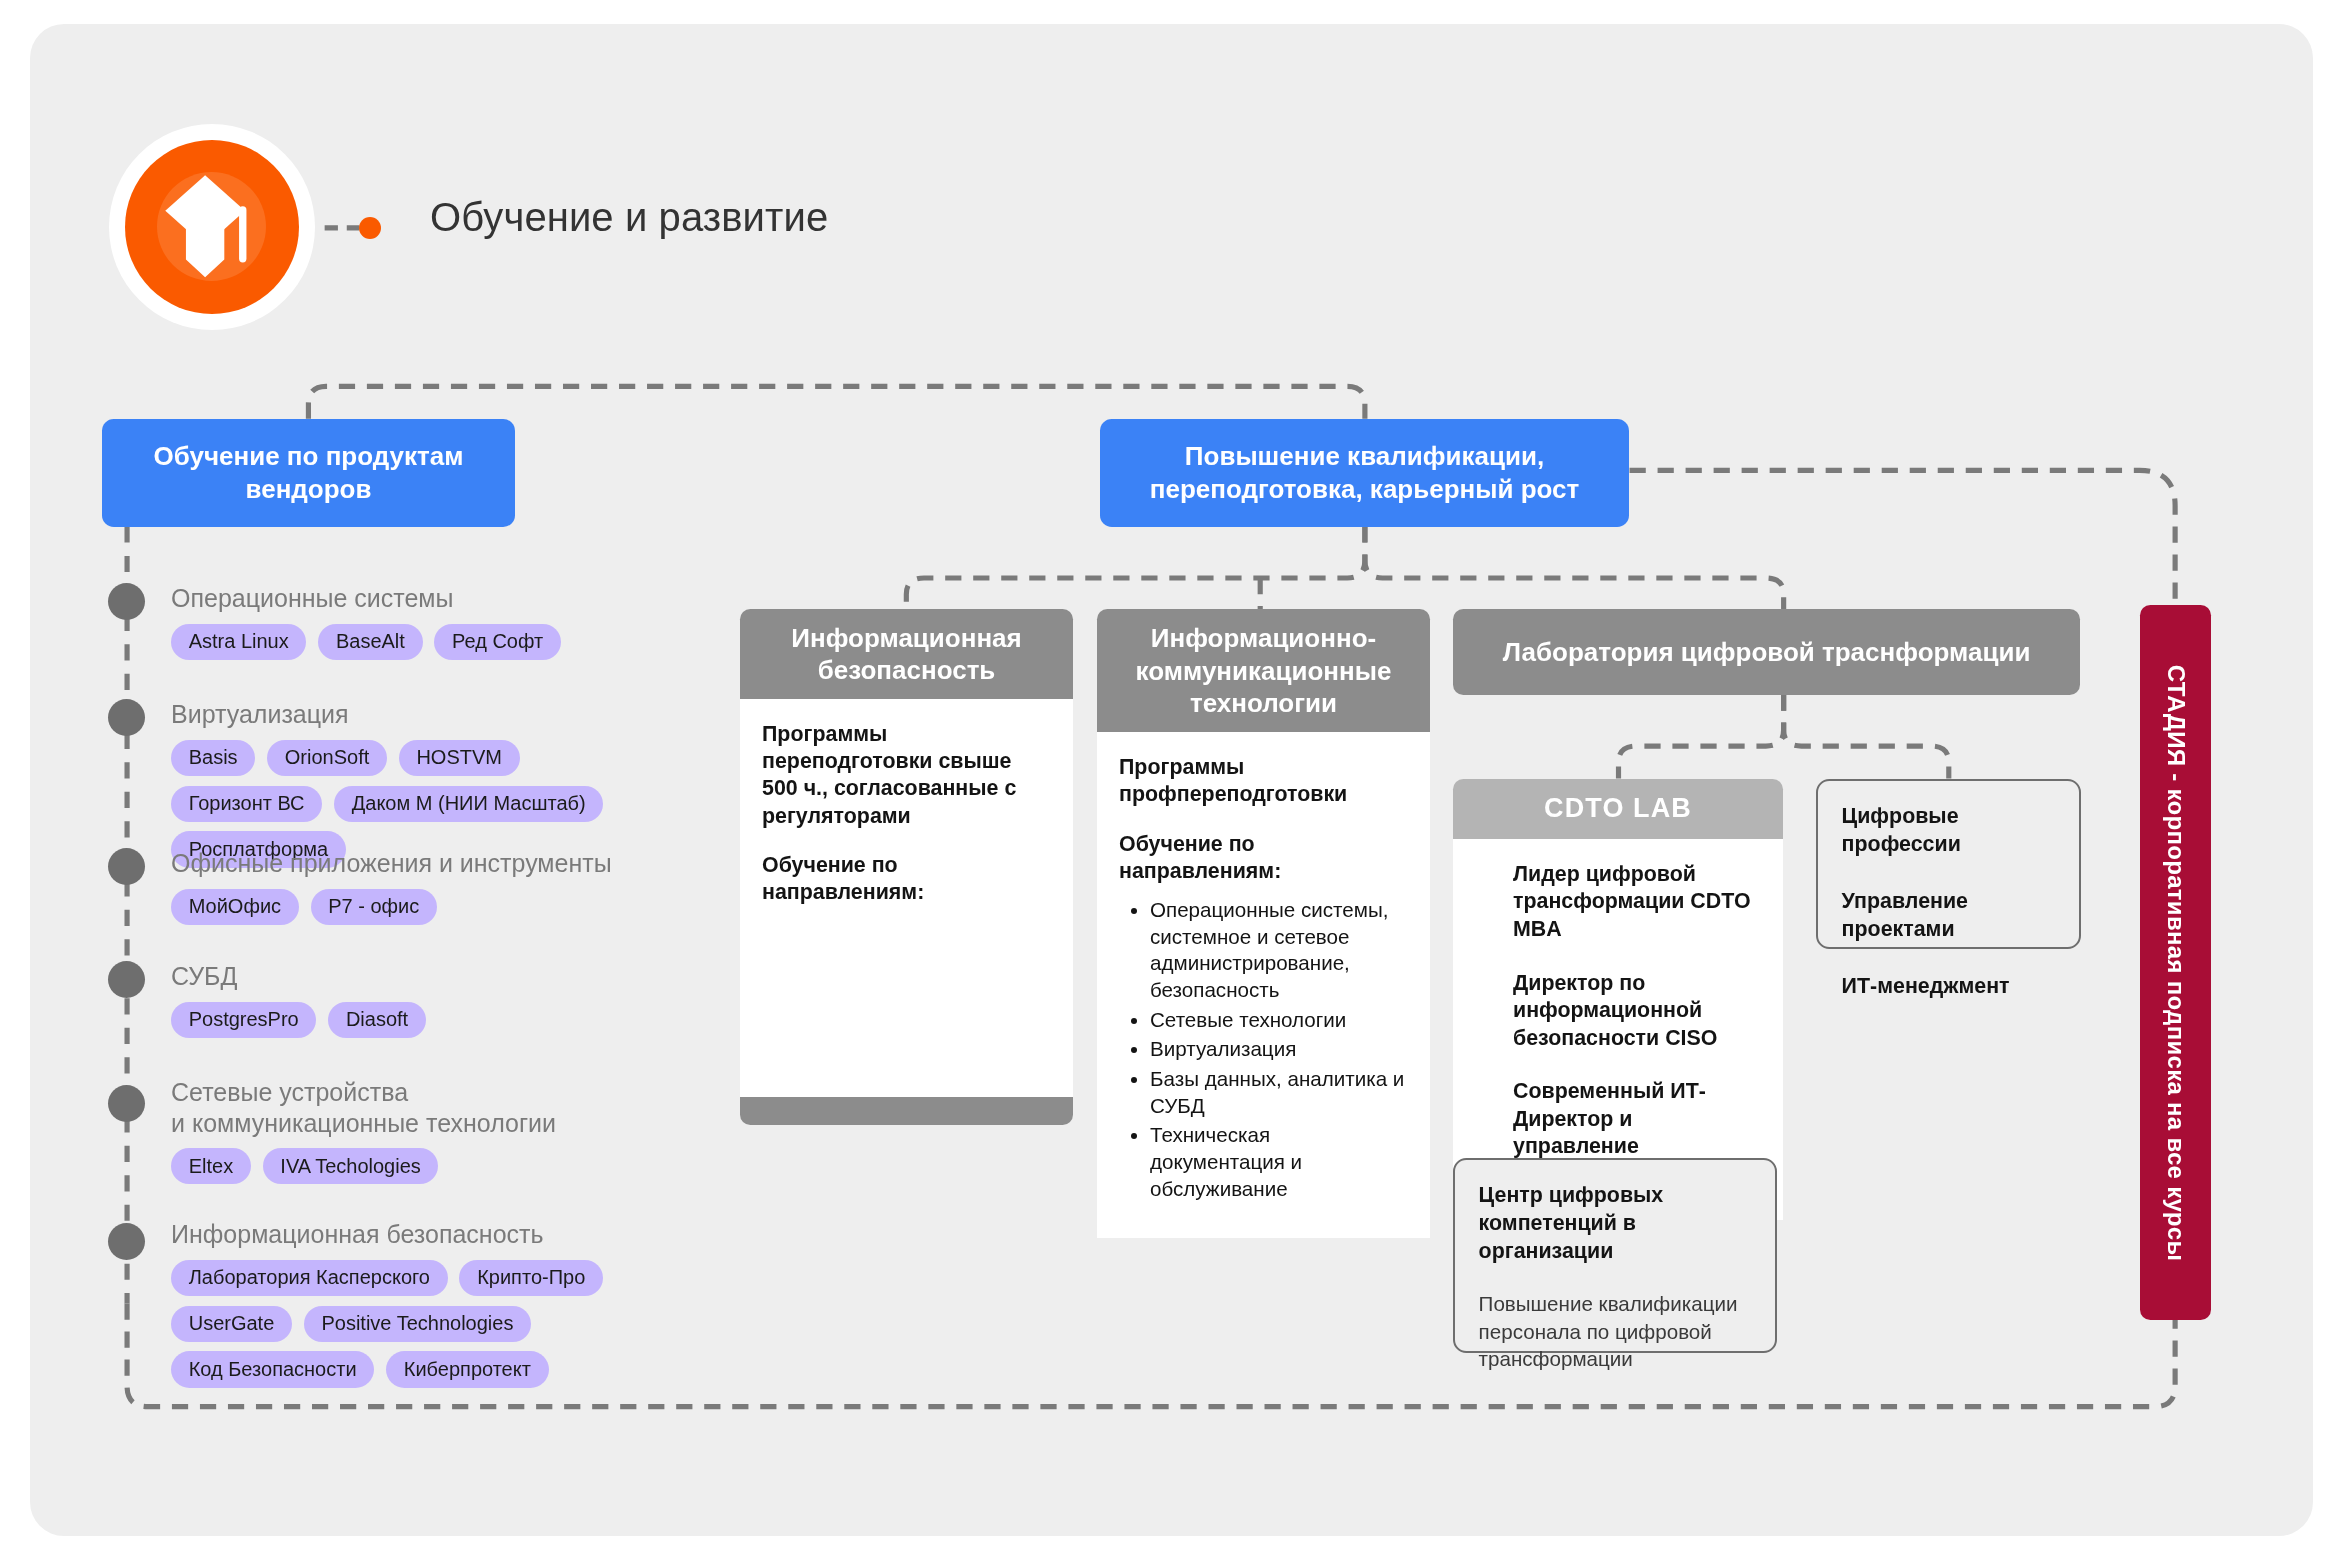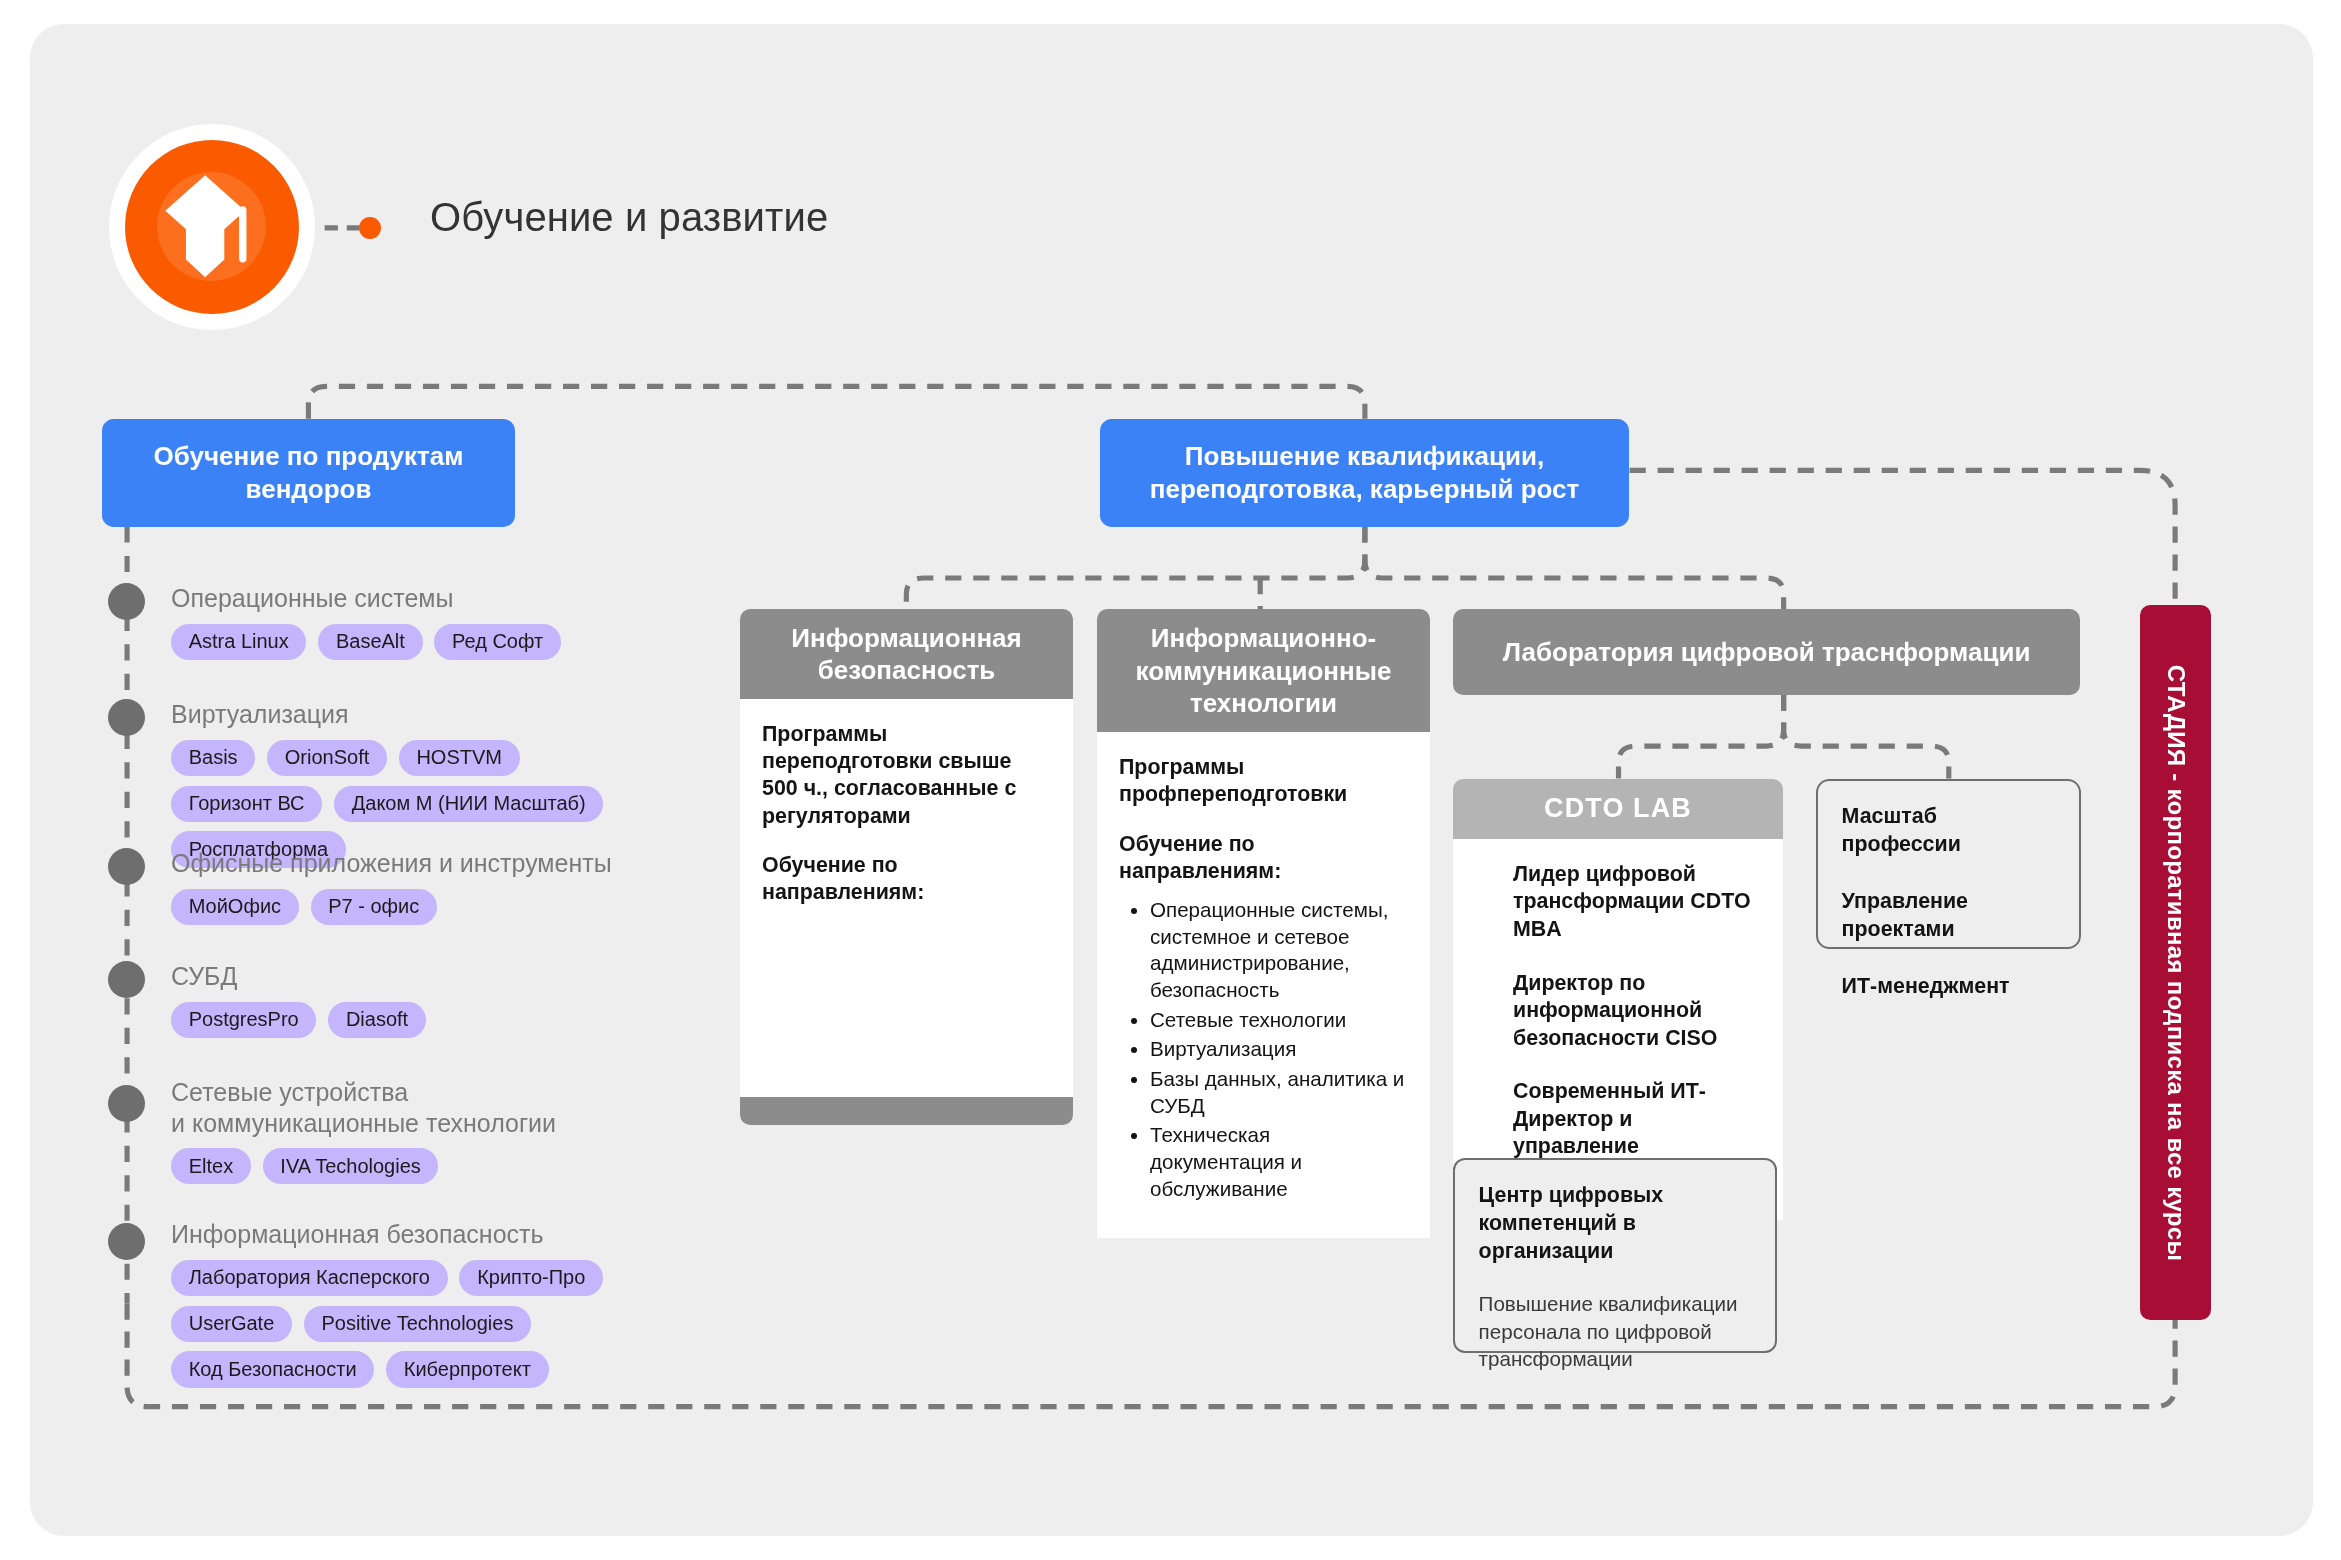--- a/index.html
+++ b/index.html
@@ -259,27 +259,27 @@
       <div class="cdto-line">Лидер цифровой трансформации CDTO MBA</div>
       <div class="cdto-gap"></div>
       <div class="cdto-line">Директор по информационной безопасности CISO</div>
       <div class="cdto-gap"></div>
       <div class="cdto-line">Современный ИТ-Директор и управление изменениями</div>
     </div>
     <div class="card-foot"></div>
   </div>
 
   <div class="obox" style="left:1816px;top:779px;width:265px;height:170px;">
-    <div class="ob-line">Масштаб профессии</div>
+    <div class="ob-line">Цифровые профессии</div>
     <div class="ob-sp"></div>
     <div class="ob-line">Управление проектами</div>
     <div class="ob-sp"></div>
     <div class="ob-line">ИТ-менеджмент</div>
   </div>
 
-  <div class="obox" style="left:1453px;top:1158px;width:324px;height:195px;border-radius:12px;">
+  <div class="obox" style="left:1453px;top:1158px;width:324px;height:195px;">
     <div class="ob-title">Центр цифровых компетенций в организации</div>
     <div class="ob-gap"></div>
     <div class="ob-text">Повышение квалификации персонала по цифровой трансформации</div>
   </div>
 
 </div>
 
 
 </body></html>

